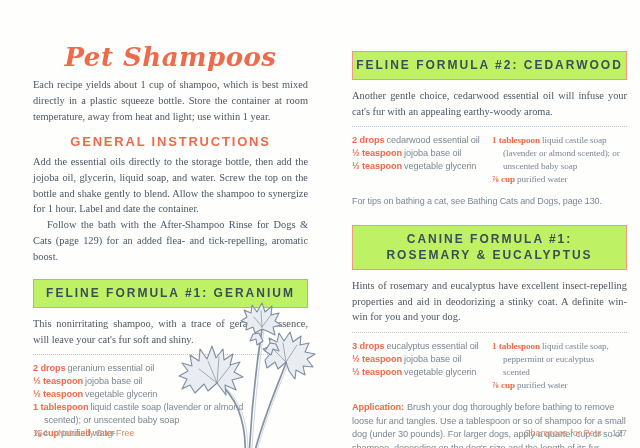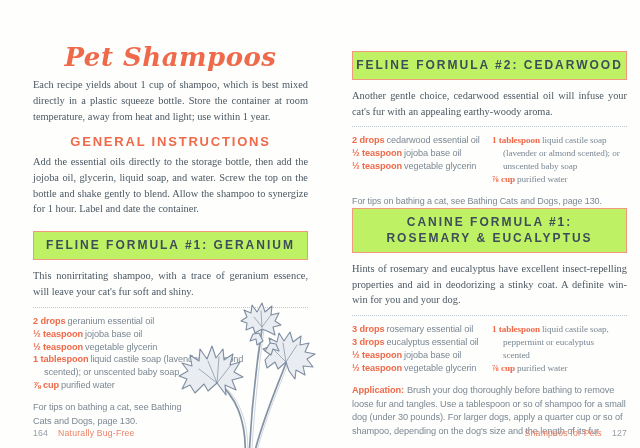--- a/index.html
+++ b/index.html
@@ -87,20 +87,21 @@
 <body>
 
 <div class="page page-left">
   <h1 class="script-title">Pet Shampoos</h1>
 
   <p class="body-para">Each recipe yields about 1 cup of shampoo, which is best mixed directly in a plastic squeeze bottle. Store the container at room temperature, away from heat and light; use within 1 year.</p>
 
   <h2 class="sub-head">GENERAL INSTRUCTIONS</h2>
 
   <p class="body-para">Add the essential oils directly to the storage bottle, then add the jojoba oil, glycerin, liquid soap, and water. Screw the top on the bottle and shake gently to blend. Allow the shampoo to synergize for 1 hour. Label and date the container.</p>
+  <p class="body-para indent">Follow the bath with the After-Shampoo Rinse for Dogs &amp; Cats (page 129) for an added flea- and tick-repelling, aromatic boost.</p>
 
   <div class="formula-box mt14">
     <span>FELINE FORMULA #1: GERANIUM</span>
   </div>
 
   <p class="body-para">This nonirritating shampoo, with a trace of geranium essence, will leave your cat's fur soft and shiny.</p>
 
   <div class="dotted"></div>
 
   <div class="ing-list" style="max-width:238px;">
@@ -163,32 +164,31 @@
       <div class="ing"><span class="qty">½ teaspoon</span><span>vegetable glycerin</span></div>
     </div>
     <div class="col2">
       <div class="ing"><span class="qty">1 tablespoon</span><span>liquid castile soap (lavender or almond scented); or unscented baby soap</span></div>
       <div class="ing"><span class="qty">⅞ cup</span><span>purified water</span></div>
     </div>
   </div>
 
   <p class="note note-nowrap">For tips on bathing a cat, see Bathing Cats and Dogs, page 130.</p>
 
-  <div class="formula-box" style="">
+  <div class="formula-box" style="margin-top:17px;">
     <div>CANINE FORMULA #1:</div>
     <div>ROSEMARY &amp; EUCALYPTUS</div>
   </div>
 
   <p class="body-para">Hints of rosemary and eucalyptus have excellent insect-repelling properties and aid in deodorizing a stinky coat. A definite win-win for you and your dog.</p>
 
   <div class="dotted"></div>
 
   <div class="cols ing-list">
     <div class="col1">
-      <div class="ing"><span class="qty">3 drops</span><span>rosemary essential oil</span></div>
       <div class="ing"><span class="qty">3 drops</span><span>eucalyptus essential oil</span></div>
       <div class="ing"><span class="qty">½ teaspoon</span><span>jojoba base oil</span></div>
       <div class="ing"><span class="qty">½ teaspoon</span><span>vegetable glycerin</span></div>
     </div>
     <div class="col2">
       <div class="ing"><span class="qty">1 tablespoon</span><span>liquid castile soap, peppermint or eucalyptus scented</span></div>
       <div class="ing"><span class="qty">⅞ cup</span><span>purified water</span></div>
     </div>
   </div>
 

